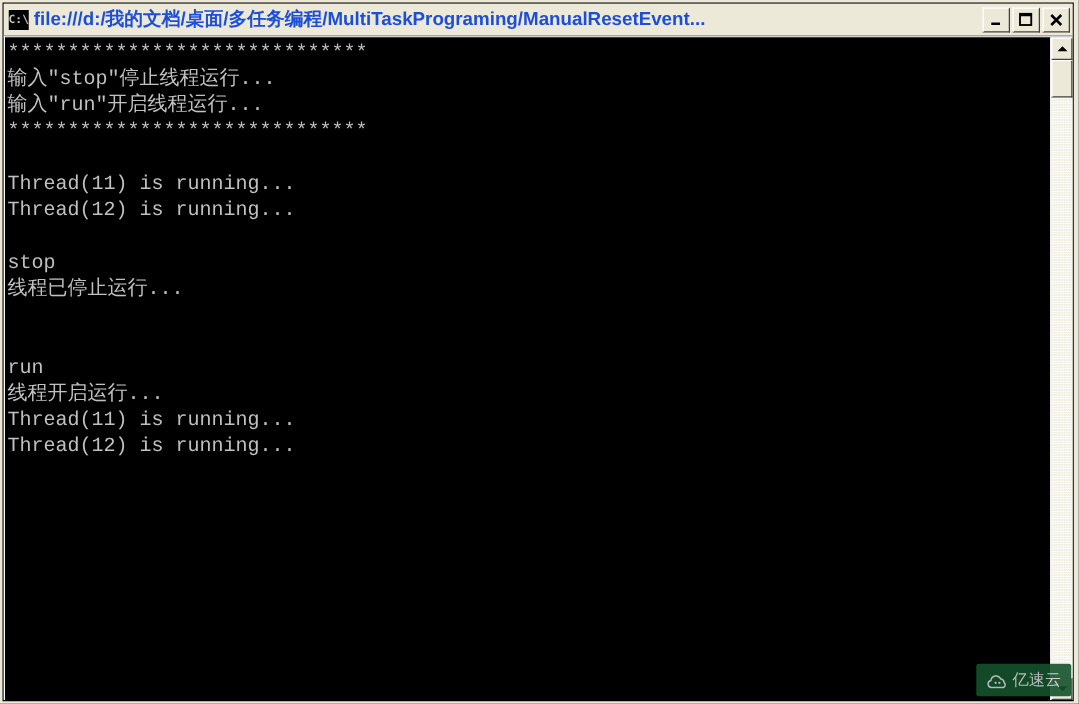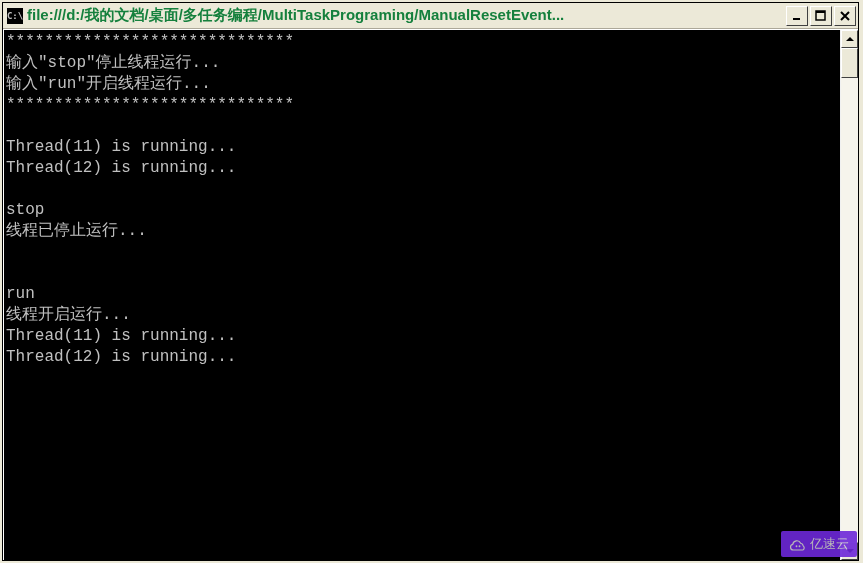--- a/index.html
+++ b/index.html
@@ -46,21 +46,21 @@
       font-size: 9px;
       font-weight: bold;
       color: #c0c0c0;
       font-family: "Terminal", monospace;
       flex-shrink: 0;
     }
     .titlebar-text {
       flex: 1;
       font-size: 15px;
       font-weight: bold;
-      color: #15803d;
+      color: #1d4ed8;
       white-space: nowrap;
       overflow: hidden;
       font-family: "SimSun", "MS Sans Serif", sans-serif;
     }
     .titlebar-buttons {
       display: flex;
       gap: 2px;
     }
     .titlebar-btn {
       width: 22px;
@@ -149,21 +149,21 @@
     .watermark {
       position: absolute;
       bottom: 6px;
       right: 6px;
       display: flex;
       align-items: center;
       gap: 3px;
       color: #ccc;
       font-size: 13px;
       font-family: "Microsoft YaHei", sans-serif;
-      background: #6d28d9;
+      background: #14532d;
       padding: 4px 8px;
       border-radius: 2px;
       opacity: 0.9;
     }
     .watermark-icon {
       width: 18px;
       height: 14px;
     }
   </style>
 </head>

